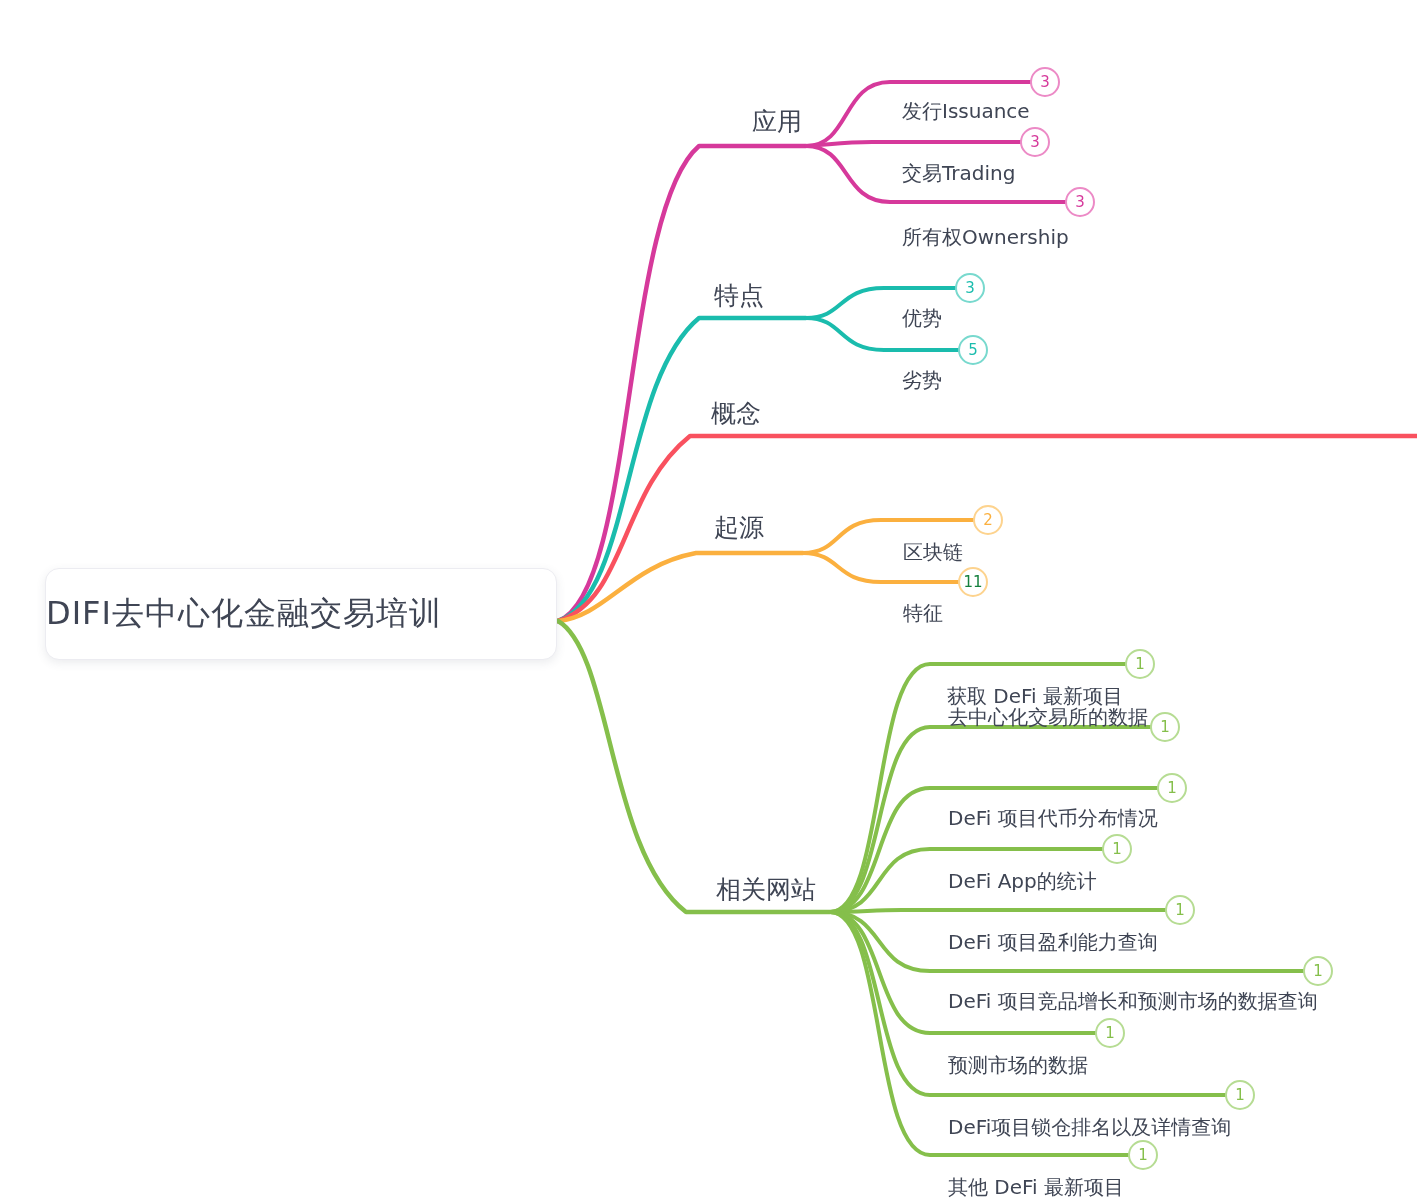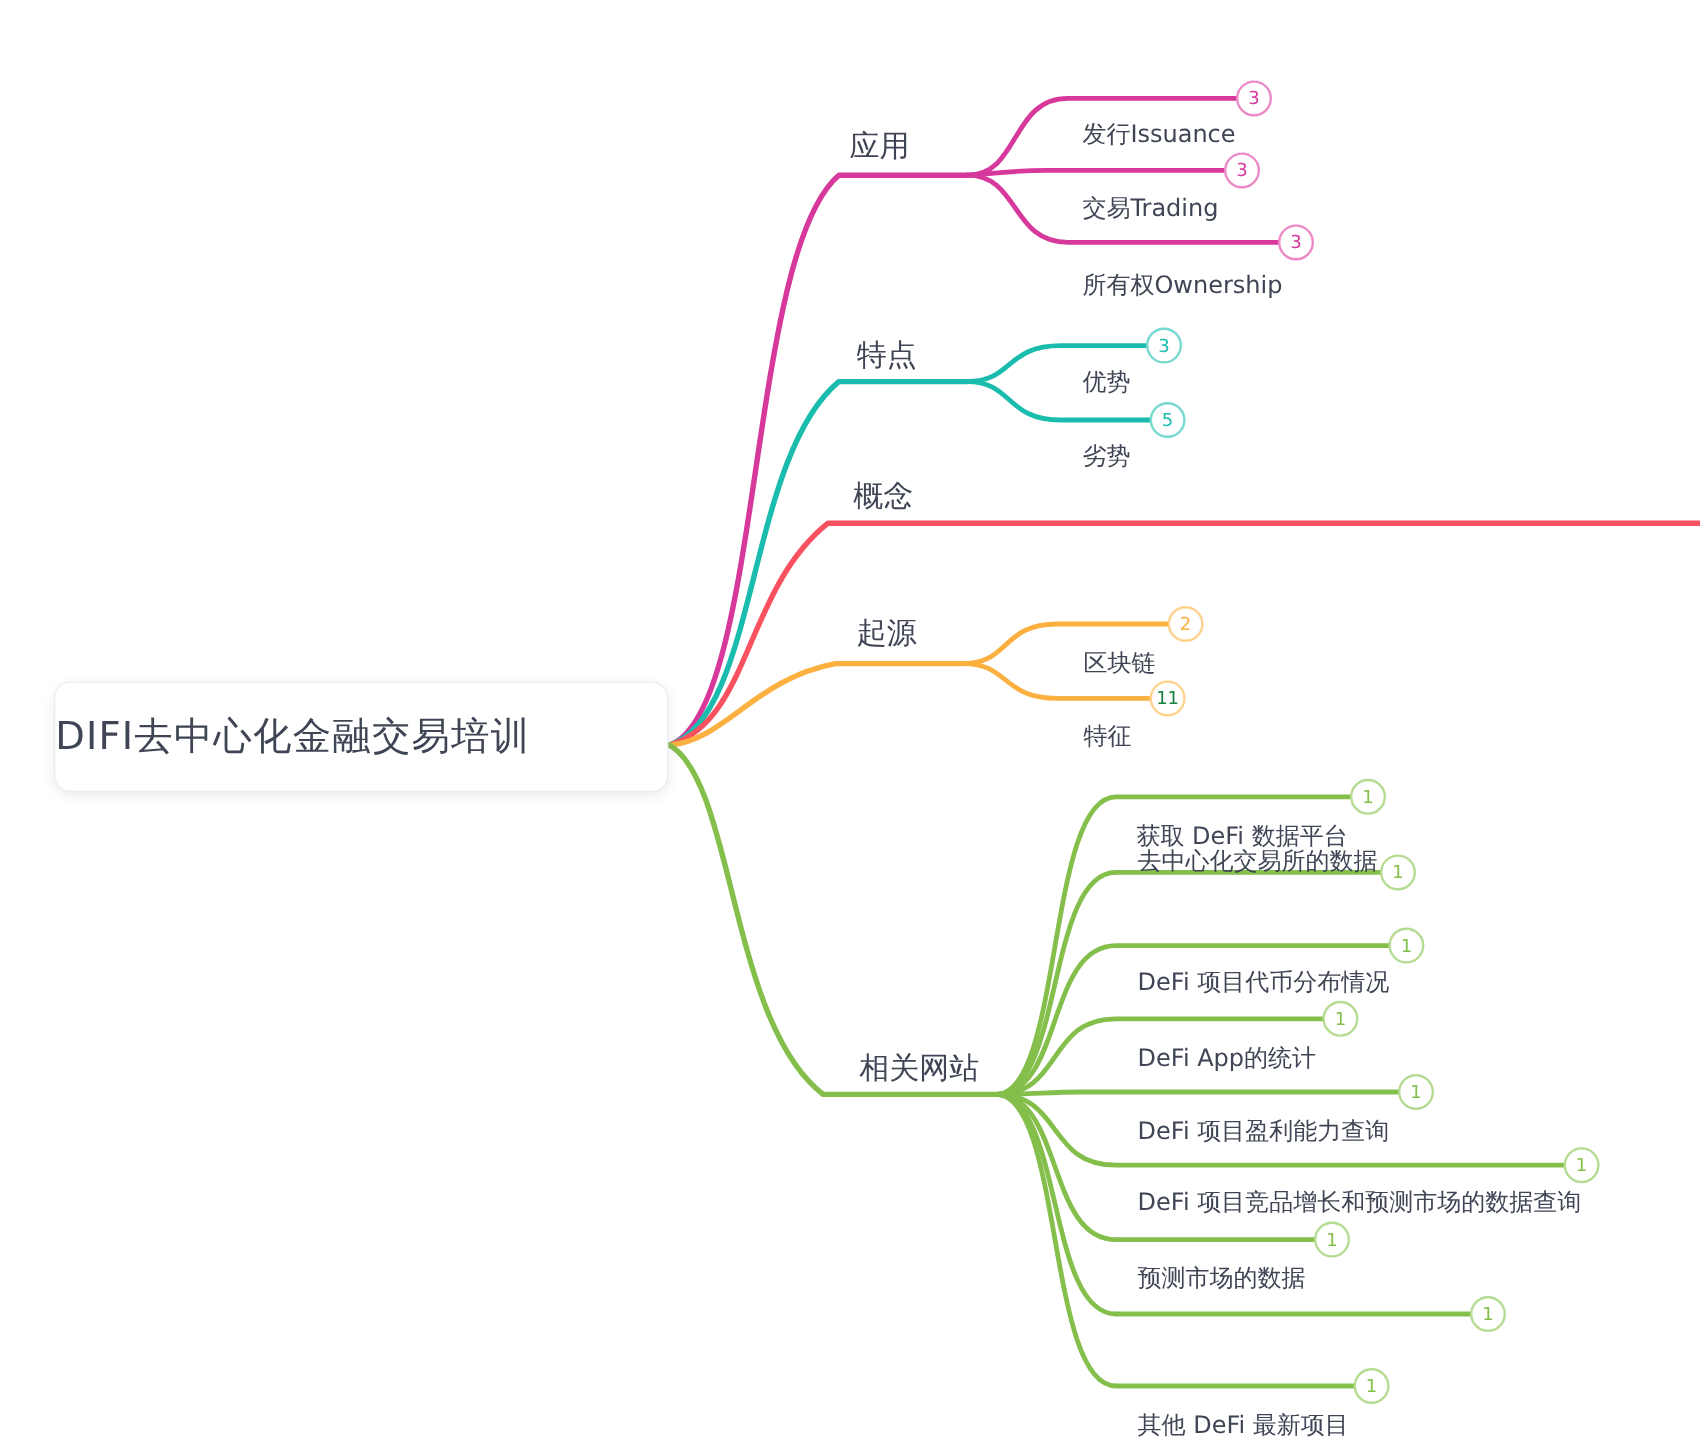--- a/index.html
+++ b/index.html
@@ -100,21 +100,21 @@
     <path class="limb" d="M 830 912 C 886 912 872 971 930 971 L 1303 971" style="stroke: rgb(133, 191, 75);"></path>
     <path class="limb" d="M 830 912 C 886 912 872 1033 930 1033 L 1095 1033" style="stroke: rgb(133, 191, 75);"></path>
     <path class="limb" d="M 830 912 C 886 912 872 1095 930 1095 L 1225 1095" style="stroke: rgb(133, 191, 75);"></path>
     <path class="limb" d="M 830 912 C 886 912 872 1155 930 1155 L 1128 1155" style="stroke: rgb(133, 191, 75);"></path>
   </svg>
 
   <div class="root-card">
     <span>DIFI去中心化金融交易培训</span>
   </div>
 
-  <div class="branch-label" style="left:708px;top:107px">应用</div>
+  <div class="branch-label" style="left:752px;top:107px">应用</div>
   <div class="branch-label" style="left:714px;top:281px">特点</div>
   <div class="branch-label" style="left:711px;top:399px">概念</div>
   <div class="branch-label" style="left:714px;top:513px">起源</div>
   <div class="branch-label" style="left:716px;top:875px">相关网站</div>
 
   <div class="child-label" style="left:902px;top:50px">发行Issuance</div>
   <div class="badge" style="left: 1030px; top: 67px; border-color: rgb(236, 138, 198); color: rgb(214, 57, 155);">3</div>
 
   <div class="child-label" style="left:902px;top:112px">交易Trading</div>
   <div class="badge" style="left: 1020px; top: 127px; border-color: rgb(236, 138, 198); color: rgb(214, 57, 155);">3</div>
@@ -128,39 +128,40 @@
   <div class="child-label" style="left:902px;top:319px">劣势</div>
   <div class="badge" style="left: 958px; top: 335px; border-color: rgb(120, 217, 206); color: rgb(26, 188, 173);">5</div>
 
 
   <div class="child-label" style="left:903px;top:491px">区块链</div>
   <div class="badge" style="left: 973px; top: 505px; border-color: rgb(253, 211, 142); color: rgb(251, 176, 63);">2</div>
 
   <div class="child-label" style="left:903px;top:552px">特征</div>
   <div class="badge" style="left: 958px; top: 567px; border-color: rgb(253, 211, 142); color: #15803d;">11</div>
 
-  <div class="child-label" style="left:947px;top:635px">获取 DeFi 数据平台</div>
+  <div class="child-label" style="left:947px;top:635px">获取 DeFi 最新项目</div>
   <div class="badge" style="left: 1125px; top: 649px; border-color: rgb(182, 220, 147); color: rgb(133, 191, 75);">1</div>
 
   <div class="child-label" style="left:948px;top:656px">去中心化交易所的数据</div>
   <div class="badge" style="left: 1150px; top: 712px; border-color: rgb(182, 220, 147); color: rgb(133, 191, 75);">1</div>
 
   <div class="child-label" style="left:948px;top:757px">DeFi 项目代币分布情况</div>
   <div class="badge" style="left: 1157px; top: 773px; border-color: rgb(182, 220, 147); color: rgb(133, 191, 75);">1</div>
 
   <div class="child-label" style="left:948px;top:820px">DeFi App的统计</div>
   <div class="badge" style="left: 1102px; top: 834px; border-color: rgb(182, 220, 147); color: rgb(133, 191, 75);">1</div>
 
   <div class="child-label" style="left:948px;top:881px">DeFi 项目盈利能力查询</div>
   <div class="badge" style="left: 1165px; top: 895px; border-color: rgb(182, 220, 147); color: rgb(133, 191, 75);">1</div>
 
   <div class="child-label" style="left:948px;top:940px">DeFi 项目竞品增长和预测市场的数据查询</div>
   <div class="badge" style="left: 1303px; top: 956px; border-color: rgb(182, 220, 147); color: rgb(133, 191, 75);">1</div>
 
   <div class="child-label" style="left:948px;top:1004px">预测市场的数据</div>
   <div class="badge" style="left: 1095px; top: 1018px; border-color: rgb(182, 220, 147); color: rgb(133, 191, 75);">1</div>
 
+  <div class="child-label" style="left:948px;top:1066px">DeFi项目锁仓排名以及详情查询</div>
   <div class="badge" style="left: 1225px; top: 1080px; border-color: rgb(182, 220, 147); color: rgb(133, 191, 75);">1</div>
 
   <div class="child-label" style="left:948px;top:1126px">其他 DeFi 最新项目</div>
   <div class="badge" style="left: 1128px; top: 1140px; border-color: rgb(182, 220, 147); color: rgb(133, 191, 75);">1</div>
 
 </div>
 
 </body></html>

